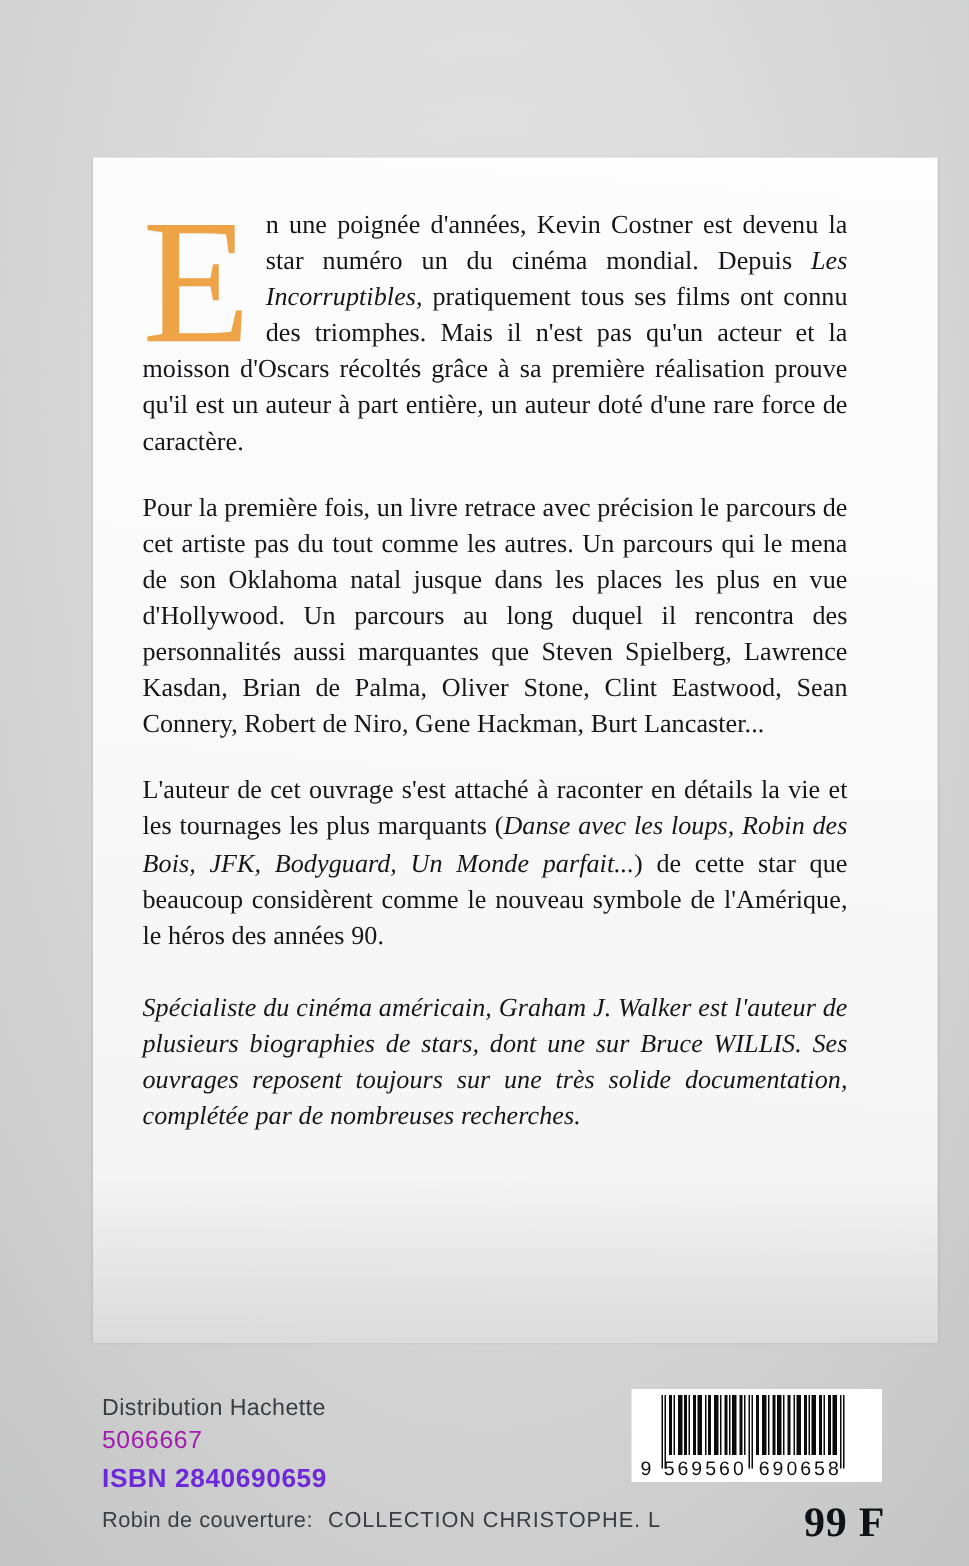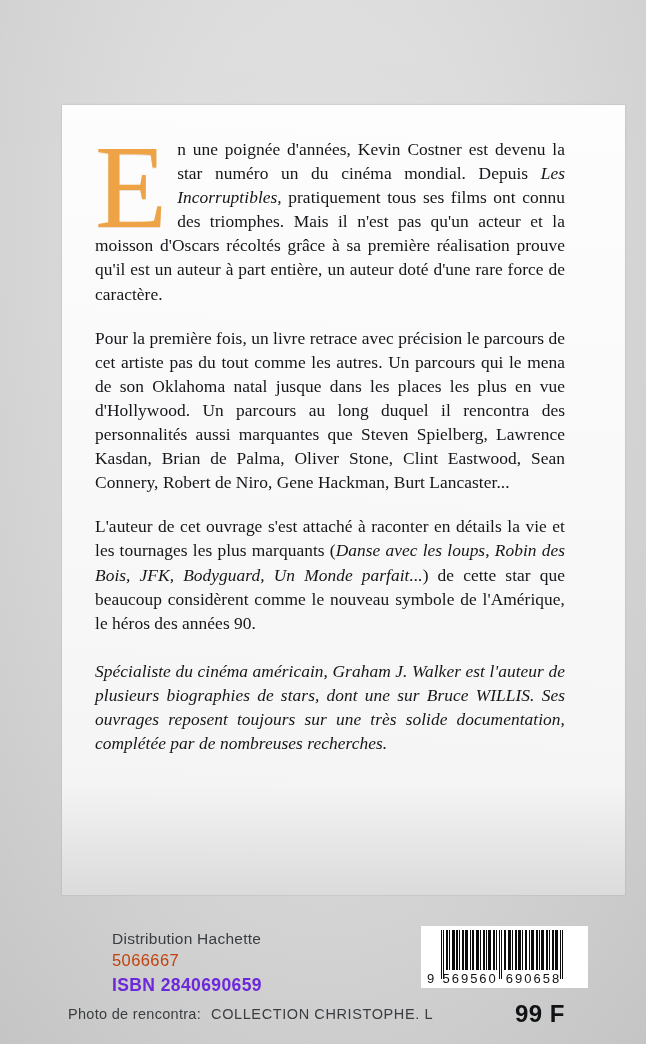--- a/index.html
+++ b/index.html
@@ -81,33 +81,32 @@
   }
 
   
   .colophon {
     position: absolute;
     left: 68px;
     top: 928px;
     width: 520px;
     font-family: "Liberation Sans", sans-serif;
     color: #222428;
-    margin-left: 44px;
   }
   .dist-line {
     font-size: 15.5px;
     line-height: 21px;
     letter-spacing: 0.25px;
     color: #3a3c40;
   }
   .dist-num {
     font-size: 16.5px;
     line-height: 22px;
     letter-spacing: 0.4px;
-    color: #c2410c;
+    color: #a21caf;
   }
   .isbn-line {
     font-size: 17.5px;
     font-weight: bold;
     line-height: 26px;
     letter-spacing: 0.4px;
     color: #6d28d9;
     margin-top: 1px;
   }
   .photo-credit {
@@ -158,24 +157,24 @@
     margin-top: 1px;
     display: flex;
     align-items: baseline;
   }
   .barcode-digits .lead { margin-right: 7px; }
   .barcode-digits .grp { letter-spacing: 2.0px; }
   .barcode-digits .grp2 { letter-spacing: 2.0px; margin-left: 8px; }
 
   .price {
     position: absolute;
-    left: 515px;
+    left: 536px;
     top: 1000px;
-    font-family: Liberation Sans, sans-serif;
-    font-size: 24px;
+    font-family: Liberation Serif, serif;
+    font-size: 28px;
     font-weight: bold;
     letter-spacing: 0.5px;
     color: #101215;
   }
 </style>
 </head>
 <body>
 
 <div class="scan-bg"></div>
 
@@ -199,21 +198,21 @@
 
 </div>
 
 <div class="colophon">
   <div class="dist-line">Distribution Hachette</div>
   <div class="dist-num">5066667</div>
   <div class="isbn-line">ISBN 2840690659</div>
 </div>
 
 <div class="photo-credit">
-  <span>Photo de rencontra:</span><span class="credit-value">COLLECTION CHRISTOPHE. L</span>
+  <span>Robin de couverture:</span><span class="credit-value">COLLECTION CHRISTOPHE. L</span>
 </div>
 
 <div class="barcode-box">
   <div class="bars">
     <span class="w0 tall"></span>
       <span class="gap w0"></span>
       <span class="w0 tall"></span>
     <span class="gap w1"></span>
     <span class="w1"></span>
       <span class="gap w0"></span>

